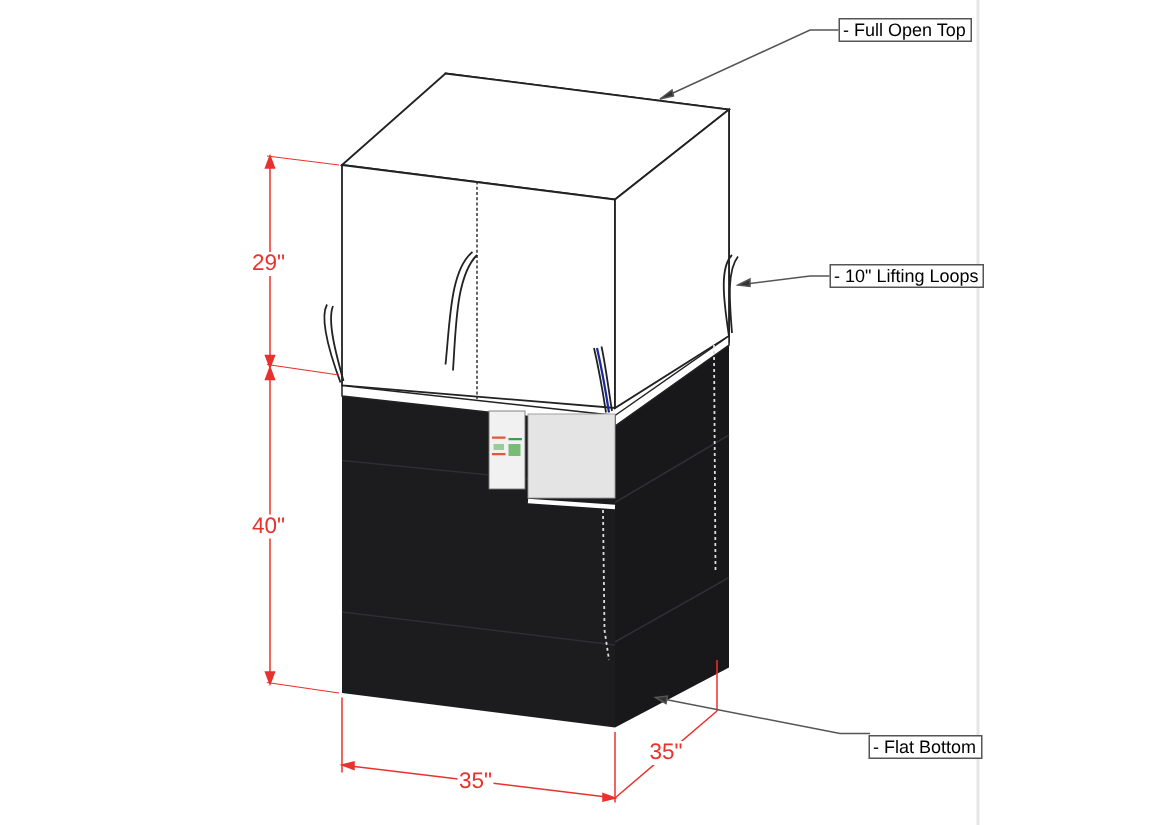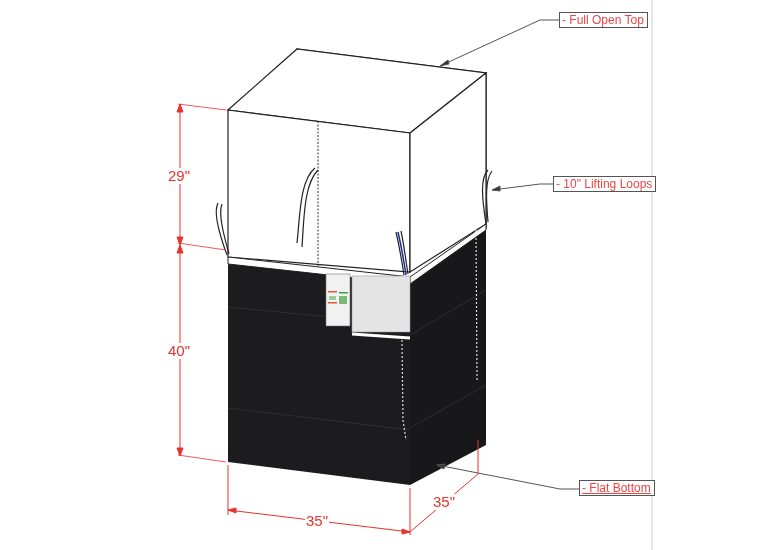--- a/index.html
+++ b/index.html
@@ -1,19 +1,19 @@
 <!DOCTYPE html>
 <html><head>
   <meta charset="utf-8">
   <style>
     html, body { margin: 0; padding: 0; background: #ffffff; }
     body { width: 768px; height: 550px; position: relative; overflow: hidden; font-family: "Liberation Sans", sans-serif; }
     #canvas { position: absolute; left: 0; top: 0; width: 768px; height: 550px; }
     .vline { position: absolute; left: 651px; top: 0; width: 2px; height: 550px; background: #e6e6e6; }
-    .callout { position: absolute; height: 14px; border: 1px solid #555; background: #fff; font-size: 12px; line-height: 14px; padding: 0 3px 0 2px; color: #ef4444; white-space: nowrap; }
+    .callout { position: absolute; height: 14px; border: 1px solid #555; background: #fff; font-size: 12px; line-height: 14px; padding: 0 3px 0 2px; color: #000000; white-space: nowrap; }
     .dim { position: absolute; color: #e8322d; font-size: 15px; line-height: 16px; background: #fff; padding: 0 1px; }
   </style>
 </head>
 <body>
 
 <div class="vline"></div>
 
 <svg id="canvas" viewBox="0 0 768 550" xmlns="http://www.w3.org/2000/svg">
 
   <g stroke="#222" stroke-width="1.2" fill="#fff">
@@ -88,18 +88,18 @@
     <polygon points="440,66 448,60 449,64"></polygon>
     <polyline points="492,190 540,184 555,184" fill="none"></polyline>
     <polygon points="492,190 500,186 500,191"></polygon>
     <polyline points="437,465 560,489 580,489" fill="none"></polyline>
     <polygon points="437,465 445,464 444,469"></polygon>
   </g>
 </svg>
 
 <div class="callout" style="left:559px;top:12px;">- Full Open Top</div>
 <div class="callout" style="left:553px;top:176px;">- 10" Lifting Loops</div>
-<div class="callout" style="left:579px;top:480px;text-decoration:underline;">- Flat Bottom</div>
+<div class="callout" style="left:579px;top:490px;">- Flat Bottom</div>
 
 <div class="dim" style="left:167px;top:168px;">29"</div>
 <div class="dim" style="left:167px;top:343px;">40"</div>
 <div class="dim" style="left:305px;top:513px;">35"</div>
 <div class="dim" style="left:432px;top:494px;">35"</div>
 
 </body></html>

